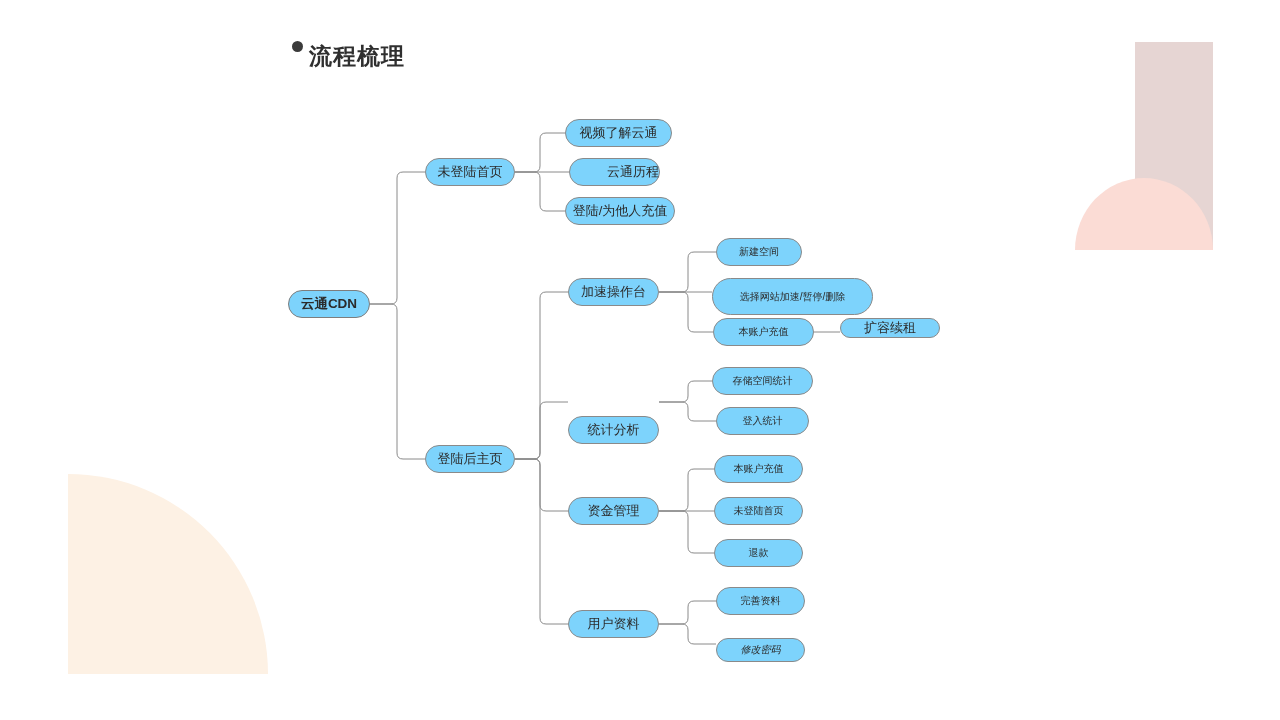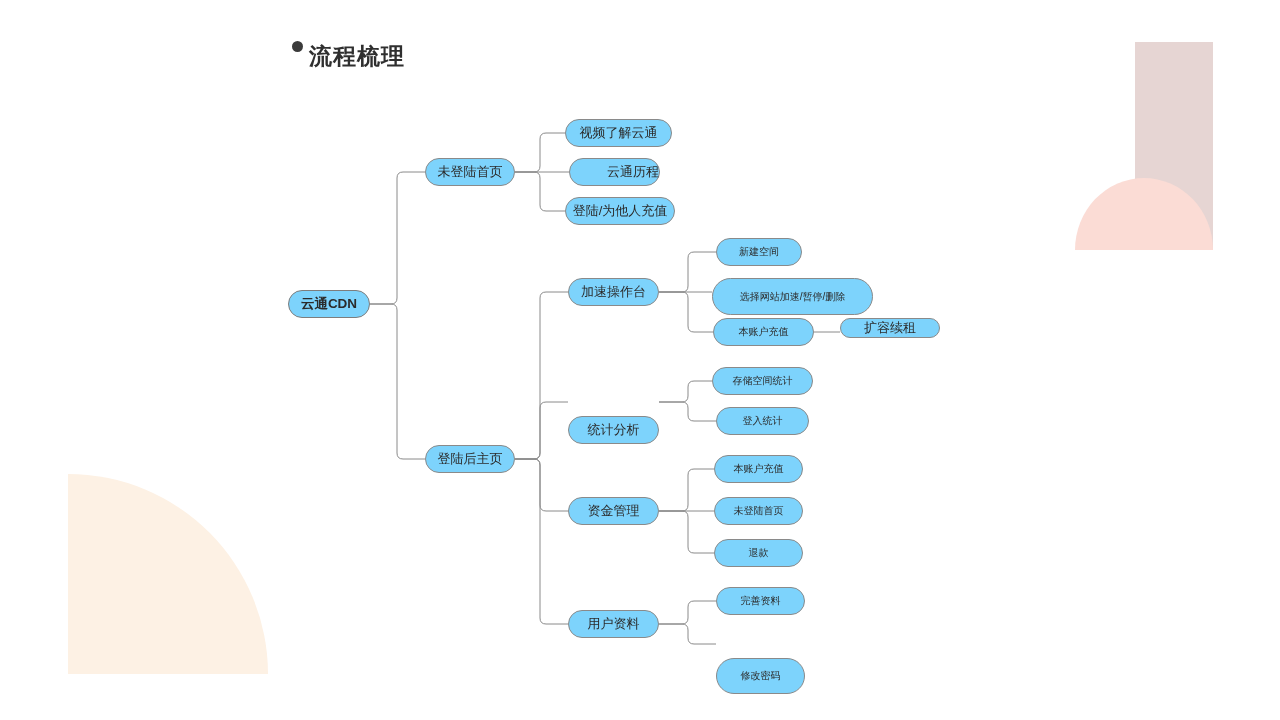--- a/index.html
+++ b/index.html
@@ -193,17 +193,17 @@
       </div>
       <div class="node lvl4" style="left: 714px; top: 539px; width: 89px; height: 28px; text-align: right;">
         <span>退款</span>
       </div>
       <div class="node lvl3" style="left: 568px; top: 610px; width: 91px; height: 28px;">
         <span>用户资料</span>
       </div>
       <div class="node lvl4" style="left: 716px; top: 587px; width: 89px; height: 28px;">
         <span>完善资料</span>
       </div>
-      <div class="node lvl4" style="left: 716px; top: 658px; width: 89px; height: 36px;">
+      <div class="node lvl4" style="left: 716px; top: 638px; width: 89px; height: 24px; font-style: italic;">
         <span>修改密码</span>
       </div>
     </div>
 </div>
 
 </body></html>

